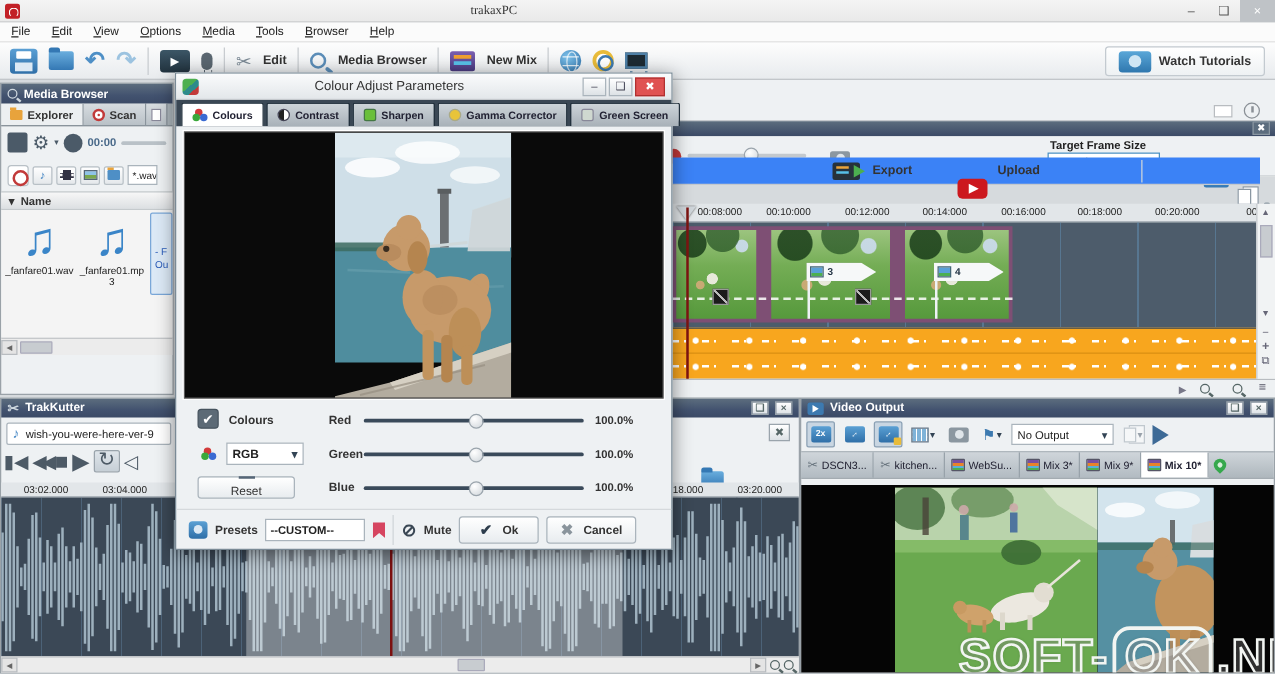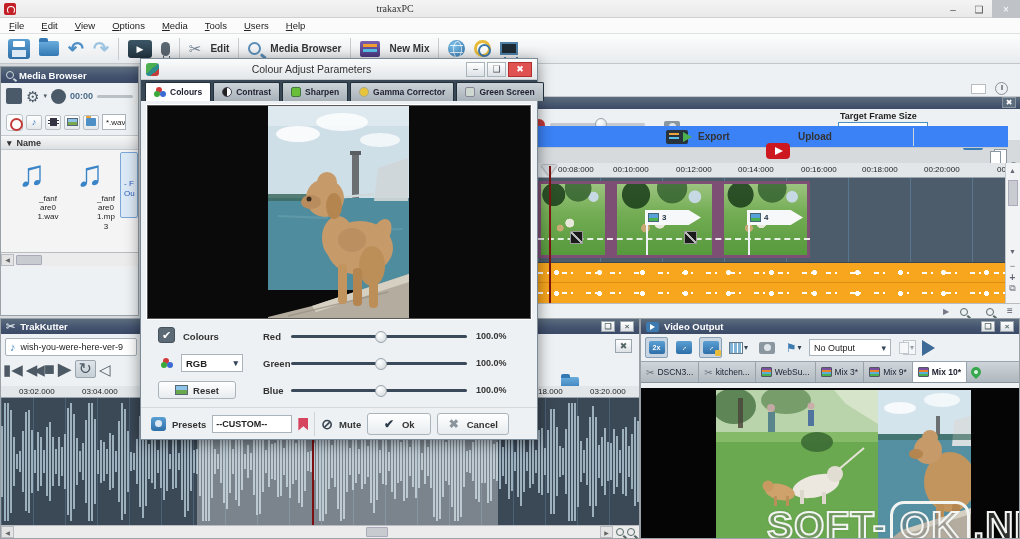--- a/index.html
+++ b/index.html
@@ -72,21 +72,21 @@
   .field { background:#fff; border:1px solid #aab4bc; font-size:8px; color:#222; display:flex; align-items:center; padding:0 3px; overflow:hidden; white-space:nowrap; }
   .redrec { width:17px; height:17px; border:1px solid #b8c0c6; border-radius:3px; background:#fff; position:relative; }
   .redrec::after { content:""; position:absolute; left:3px; top:3px; width:9px; height:9px; border:2px solid #c23a3a; border-radius:50%; }
   .mb-mini { width:16px; height:15px; border:1px solid #b8c0c6; background:linear-gradient(#fff,#e4e8eb); border-radius:2px; display:flex; align-items:center; justify-content:center; font-size:9px; color:#3a7fc1; }
   .film-s { width:11px; height:8px; background:#334; border-left:2px dotted #fff; border-right:2px dotted #fff; }
   .img-s { width:11px; height:8px; background:linear-gradient(#8ec3e8 50%,#7aa84f 50%); border:1px solid #567; }
   .name-hd { display:flex; align-items:center; gap:5px; height:15px; background:linear-gradient(#f7f7f7,#dcdfe2); border-top:1px solid #c5cacd; border-bottom:1px solid #c5cacd; padding:0 6px; font-weight:bold; font-size:9px; color:#333; }
   .mb-list { background:#f4f4f4; position:relative; }
   .tile { position:absolute; width:55px; text-align:center; }
   .tile .note { font-size:37px; color:#3a85c8; line-height:40px; }
-  .tile .tname { font-size:8px; color:#222; word-break:break-all; line-height:1.15;margin-left:33px; }
+  .tile .tname { font-size:8px; color:#222; word-break:break-all; line-height:1.15; }
   .tile-sel { position:absolute; border:1px solid #7aa7d8; background:#dce9f6; border-radius:2px; color:#2a5bb8; font-size:8px; padding:26px 2px 0 3px; line-height:1.2; overflow:hidden; }
   .hscroll { border-top:1px solid #b8bcc0; background:#ececec; display:flex; align-items:center; }
   .scr-btn { width:13px; height:12px; border:1px solid #b8bcc0; background:#e4e4e4; font-size:6px; color:#666; display:flex; align-items:center; justify-content:center; }
   .scr-thumb { height:10px; background:#c8ccd0; border:1px solid #aab; border-radius:1px; }
   
   .tl-pre { left:538px; top:64px; width:482px; height:33px; background:#eef1f3; border-bottom:1px solid #c5c9cd; }
   .tl-head { left:538px; top:97px; width:482px; height:12px; background:linear-gradient(#5c6d7e,#3b4a66); }
   .tl-ctrl { left:538px; top:109px; width:576px; height:32px; background:#eef1f3; border-bottom:1px solid #d5d9dc; }
   .slider-line { height:3px; background:#c3c9ce; border-radius:2px; position:relative; }
   .sl-thumb { position:absolute; top:-5px; width:12px; height:12px; background:radial-gradient(circle at 35% 30%,#fff,#cfd5da); border:1px solid #9aa4ac; border-radius:50%; }
@@ -195,21 +195,21 @@
   .rgbdots::after { content:""; position:absolute; left:0; top:4px; width:6px; height:6px; background:#3aa83a; border-radius:50%; box-shadow:6px 0 0 #3a6ad2; }
   .halfcirc { width:10px; height:10px; border-radius:50%; background:linear-gradient(90deg,#222 50%,#fff 50%); border:1px solid #445; }
   .greensq { width:10px; height:10px; background:#6abf3a; border:1px solid #474; border-radius:2px; }
   .yellowc { width:10px; height:10px; background:#e8c43a; border-radius:50%; border:1px solid #aa8; }
   .grayc { width:10px; height:10px; background:#cfd8d0; border:1px solid #889; border-radius:2px; }
   .dlg-view { position:absolute; left:6px; top:46px; width:384px; height:214px; background:#0a0a0a; border:1px solid #5a5a5a; outline:1px solid #fff; overflow:hidden; }
   .dlg-ctr { position:absolute; left:0; width:398px; }
   .chkbox { width:17px; height:16px; background:#5c6a76; border:1px solid #46535e; border-radius:3px; color:#fff; font-size:11px; display:flex; align-items:center; justify-content:center; }
   .dlabel { font-size:9.5px; font-weight:bold; color:#333; }
   .combo { background:#fff; border:1px solid #aab4bc; height:18px; display:flex; align-items:center; justify-content:space-between; padding:0 4px; font-size:9.5px; font-weight:bold; }
-  .resetbtn { background:linear-gradient(#fff,#e8ecef); border:1px solid #aab4bc; border-radius:3px; height:18px; display:flex; align-items:center; justify-content:center; gap:5px; font-size:9.5px; font-weight:bold; color:#333; }
+  .resetbtn { background:linear-gradient(#fff,#e8ecef); border:1px solid #aab4bc; border-radius:3px; height:18px; display:flex; align-items:center; justify-content:center; gap:5px; font-size:9.5px; font-weight:normal; color:#333;flex-direction:column; }
   .imgic { width:13px; height:10px; background:linear-gradient(#8ec3e8 55%,#6aa84f 55%); border:1px solid #567; position:relative; }
   .s-track { height:3px; background:#3a4a5a; border-radius:2px; position:relative; }
   .s-val { font-size:9px; font-weight:bold; color:#333; }
   .dlg-foot { position:absolute; left:0; top:348px; width:396px; height:33px; border-top:1px solid #d5d9dc; display:flex; align-items:center; padding:0 10px; gap:6px; }
   .presic { width:15px; height:14px; background:linear-gradient(#5aa0d4,#2f6fa8); border-radius:3px; position:relative; }
   .presic::after { content:""; position:absolute; left:4px; top:3px; width:7px; height:7px; background:#dce9f4; border-radius:50%; }
   .bookm { width:10px; height:13px; background:#d64560; clip-path:polygon(0 0,100% 0,100% 100%,50% 68%,0 100%); }
   .okbtn { background:linear-gradient(#fff,#e8ecef); border:1px solid #aab4bc; border-radius:3px; height:22px; display:flex; align-items:center; justify-content:center; gap:8px; font-size:9.5px; font-weight:bold; color:#333; }
   .vr { width:1px; height:24px; background:#d0d5d9; }
 </style>
@@ -226,21 +226,21 @@
   </div>
 </div>
 
 <div class="r menubar">
   <span class="menu-item">File</span>
   <span class="menu-item">Edit</span>
   <span class="menu-item">View</span>
   <span class="menu-item">Options</span>
   <span class="menu-item">Media</span>
   <span class="menu-item">Tools</span>
-  <span class="menu-item">Users</span>
+  <span class="menu-item">Browser</span>
   <span class="menu-item">Help</span>
 </div>
 
 <div class="r toolbar">
   <div class="tico floppy"></div>
   <div class="folder-ic"></div>
   <span class="uglyph">↶</span>
   <span class="uglyph" style="color:#9cc3e0;">↷</span>
   <div class="tsep"></div>
   <div class="vidbtn">▶</div>
@@ -251,20 +251,24 @@
   <div class="tsep"></div>
   <div class="mag-l"></div>
   <span class="tlabel">Media Browser</span>
   <div class="tsep"></div>
   <div class="newmix"></div>
   <span class="tlabel">New Mix</span>
   <div class="tsep"></div>
   <div class="globe"></div>
   <div class="ring"></div>
   <div class="easel"></div>
+  <div class="wt-btn">
+    <div class="wt-ic"></div>
+    <span class="tlabel">Watch Tutorials</span>
+  </div>
 </div>
 
 <div class="r tl-pre">
   <div class="r" style="right:34px;top:20px;width:15px;height:10px;background:#fff;border:1px solid #b8bcc0;"></div>
   <div class="r" style="right:12px;top:18px;width:13px;height:13px;border:1.5px solid #8a9096;border-radius:50%;">
     <div style="position:absolute;left:5px;top:2px;width:1.5px;height:5px;background:#8a9096;"></div>
   </div>
 </div>
 <div class="r tl-head">
   <div class="r" style="right:4px;top:0px;width:14px;height:11px;background:#5c6d7e;border:1px solid #8a97a2;color:#fff;font-size:8px;text-align:center;line-height:10px;">✖</div>
@@ -349,20 +353,33 @@
   <div class="vs-ic" style="margin-top:40px;">▼</div>
   <div class="vs-ic" style="margin-top:4px;font-size:9px;">−</div>
   <div class="vs-ic" style="font-size:10px;font-weight:bold;">+</div>
   <div class="vs-ic" style="font-size:9px;">⧉</div>
 </div>
 
 <div class="r mbp">
   <div class="phead" style="height:16px;">
     <span class="mag-s"></span>
     <span>Media Browser</span>
+  </div>
+  <div class="mb-tabs">
+    <div class="mb-tab sel">
+      <span class="fold-s"></span>
+      <span>Explorer</span>
+    </div>
+    <div class="mb-tab">
+      <span class="scan-ic"></span>
+      <span>Scan</span>
+    </div>
+    <div class="mb-tab" style="padding:0 4px;">
+      <span class="doc-ic"></span>
+    </div>
   </div>
   <div class="mb-row" style="height:26px;gap:4px;">
     <div class="sq-dark"></div>
     <span class="gear">⚙</span>
     <span style="font-size:7px;color:#4b5a68;">▾</span>
     <div class="circ-dark"></div>
     <span class="timeblue">00:00</span>
     <div class="hline"></div>
   </div>
   <div class="mb-row" style="height:26px;gap:3px;">

